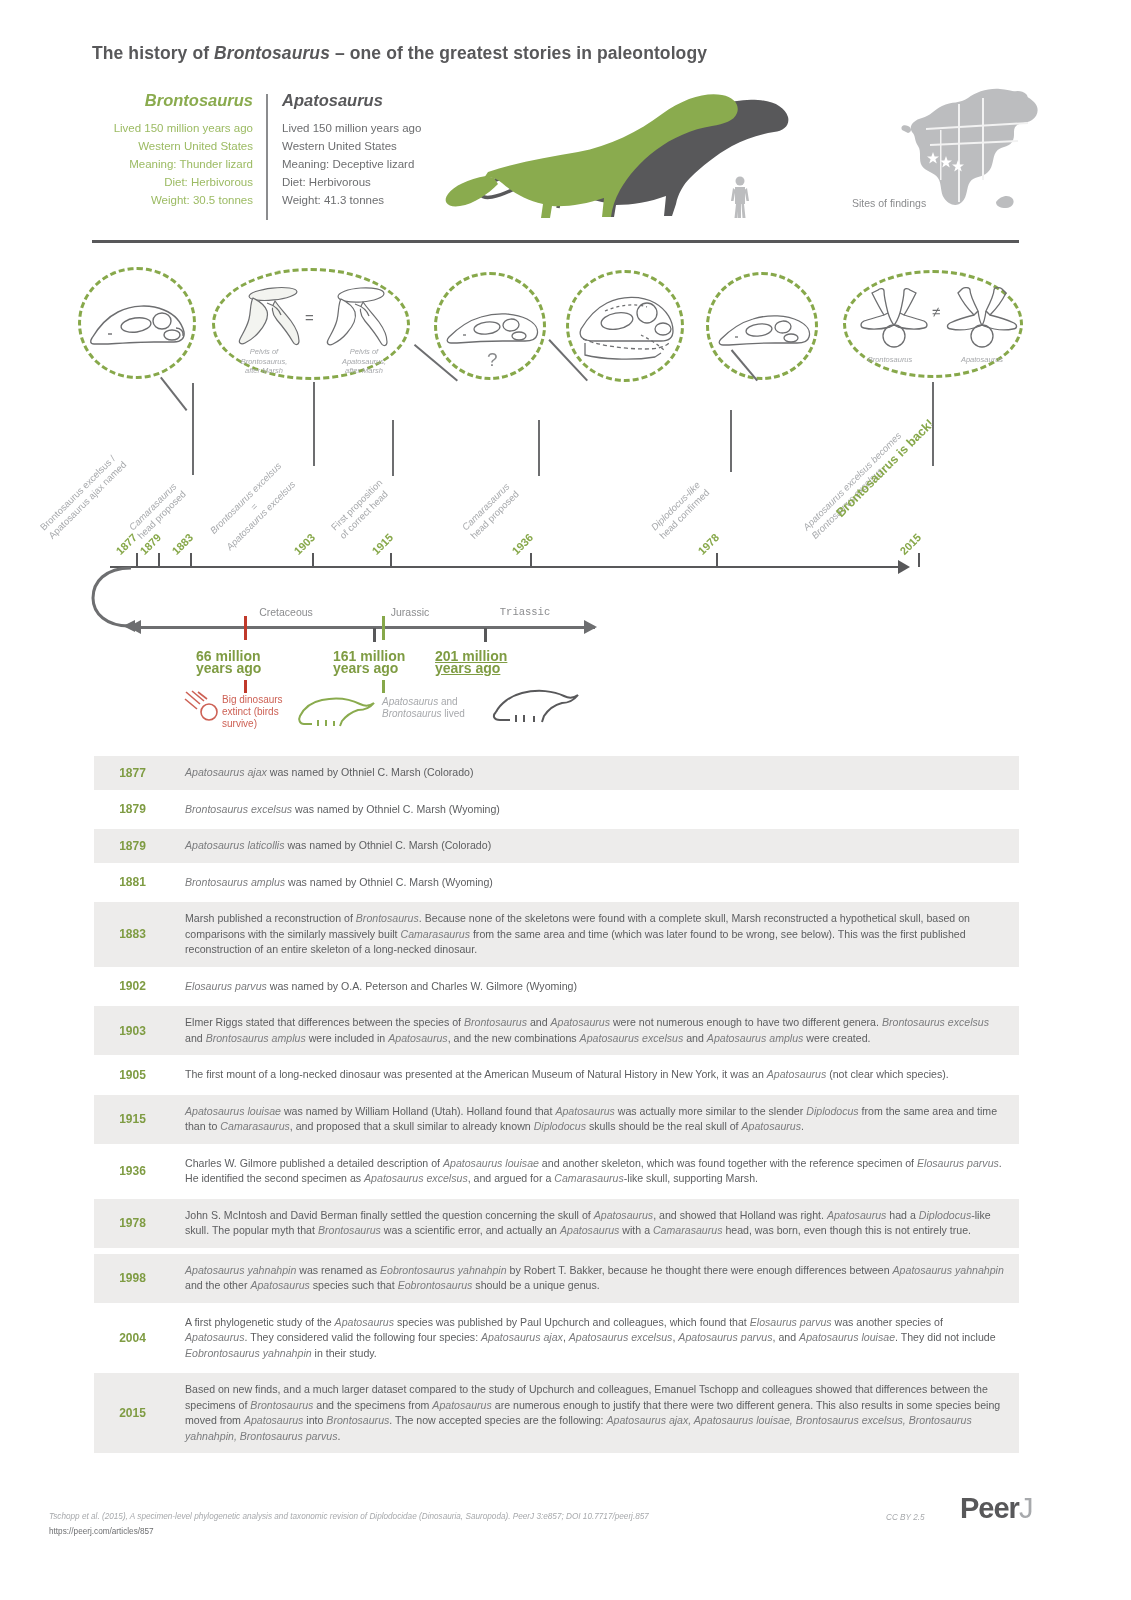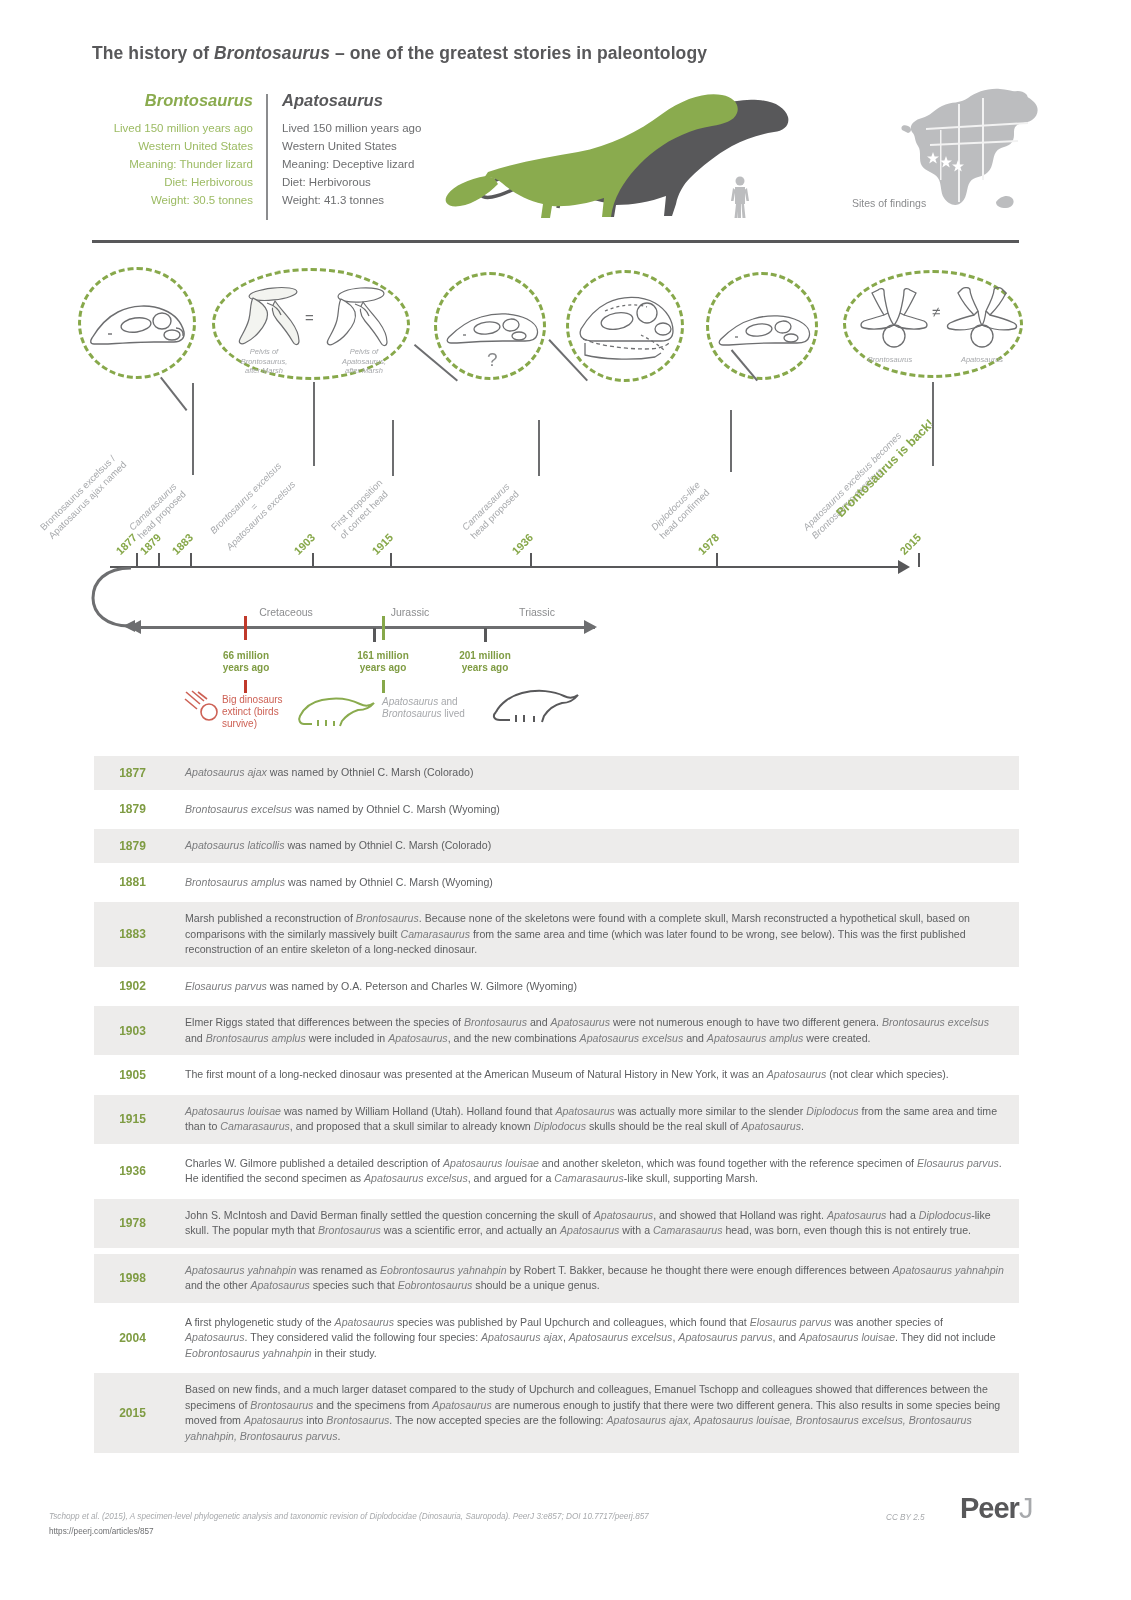--- a/index.html
+++ b/index.html
@@ -85,22 +85,22 @@
     border-right:13px solid #6d6e70;
   }
   .geo-arrow-r{
     position:absolute;left:466px;top:20px;width:0;height:0;
     border-top:7px solid transparent;border-bottom:7px solid transparent;
     border-left:13px solid #6d6e70;
   }
   .era{position:absolute;top:6px;font-size:10.5px;color:#8b8c8e;text-align:center;}
   .geo-mark{position:absolute;width:3px;}
   .geo-num{
-    position:absolute;font-size:10px;font-weight:bold;color:#7f9c43;
-    line-height:12px;text-align:center;width:100px;
+    position:absolute;font-size:14px;font-weight:bold;color:#7f9c43;
+    line-height:12px;text-align:left;width:100px;
   }
   .geo-leg{position:absolute;font-size:10px;line-height:12px;}
 
   
   .table{position:absolute;left:94px;top:756px;width:925px;}
   .row{display:flex;width:100%;}
   .row.alt .cell-year,.row.alt .cell-text{background:#edeceb;}
   .cell-year{
     width:77px;flex:0 0 77px;box-sizing:border-box;
     font-size:12px;font-weight:bold;color:#7f9c43;
@@ -388,36 +388,36 @@
   </svg>
 
 
   <div class="geo">
     <div class="geo-axis"></div>
     <div class="geo-arrow-l"></div>
     <div class="geo-arrow-r"></div>
 
     <div class="era" style="left:108px;width:120px;">Cretaceous</div>
     <div class="era" style="left:237px;width:110px;">Jurassic</div>
-    <div class="era" style="left:364px;width:110px;">Triassic</div>
+    <div class="era" style="left:352px;width:110px;font-family:Liberation Mono, monospace;">Triassic</div>
 
     <div class="geo-mark" style="left:126px;top:16px;height:24px;background:#c0392b;"></div>
     <div class="geo-mark" style="left:264px;top:16px;height:24px;background:#87a84a;"></div>
     <div class="geo-mark" style="left:255px;top:28px;height:14px;background:#58585a;"></div>
     <div class="geo-mark" style="left:366px;top:28px;height:14px;background:#58585a;"></div>
 
     <div class="geo-num" style="left:78px;top:50px;">
       <div>66 million</div>
       <div>years ago</div>
     </div>
     <div class="geo-num" style="left:215px;top:50px;">
       <div>161 million</div>
       <div>years ago</div>
     </div>
-    <div class="geo-num" style="left:317px;top:50px;">
+    <div class="geo-num" style="left:317px;top:50px;text-decoration:underline;">
       <div>201 million</div>
       <div>years ago</div>
     </div>
 
     <div class="geo-mark" style="left:126px;top:80px;height:13px;background:#c0392b;"></div>
     <div class="geo-mark" style="left:264px;top:80px;height:13px;background:#87a84a;"></div>
 
     <svg width="40" height="36" viewBox="0 0 40 36" style="position:absolute;left:66px;top:90px;">
       <g stroke="#cd6155" stroke-width="1.6" fill="none">
         <line x1="2" y1="2" x2="16" y2="14"></line>

